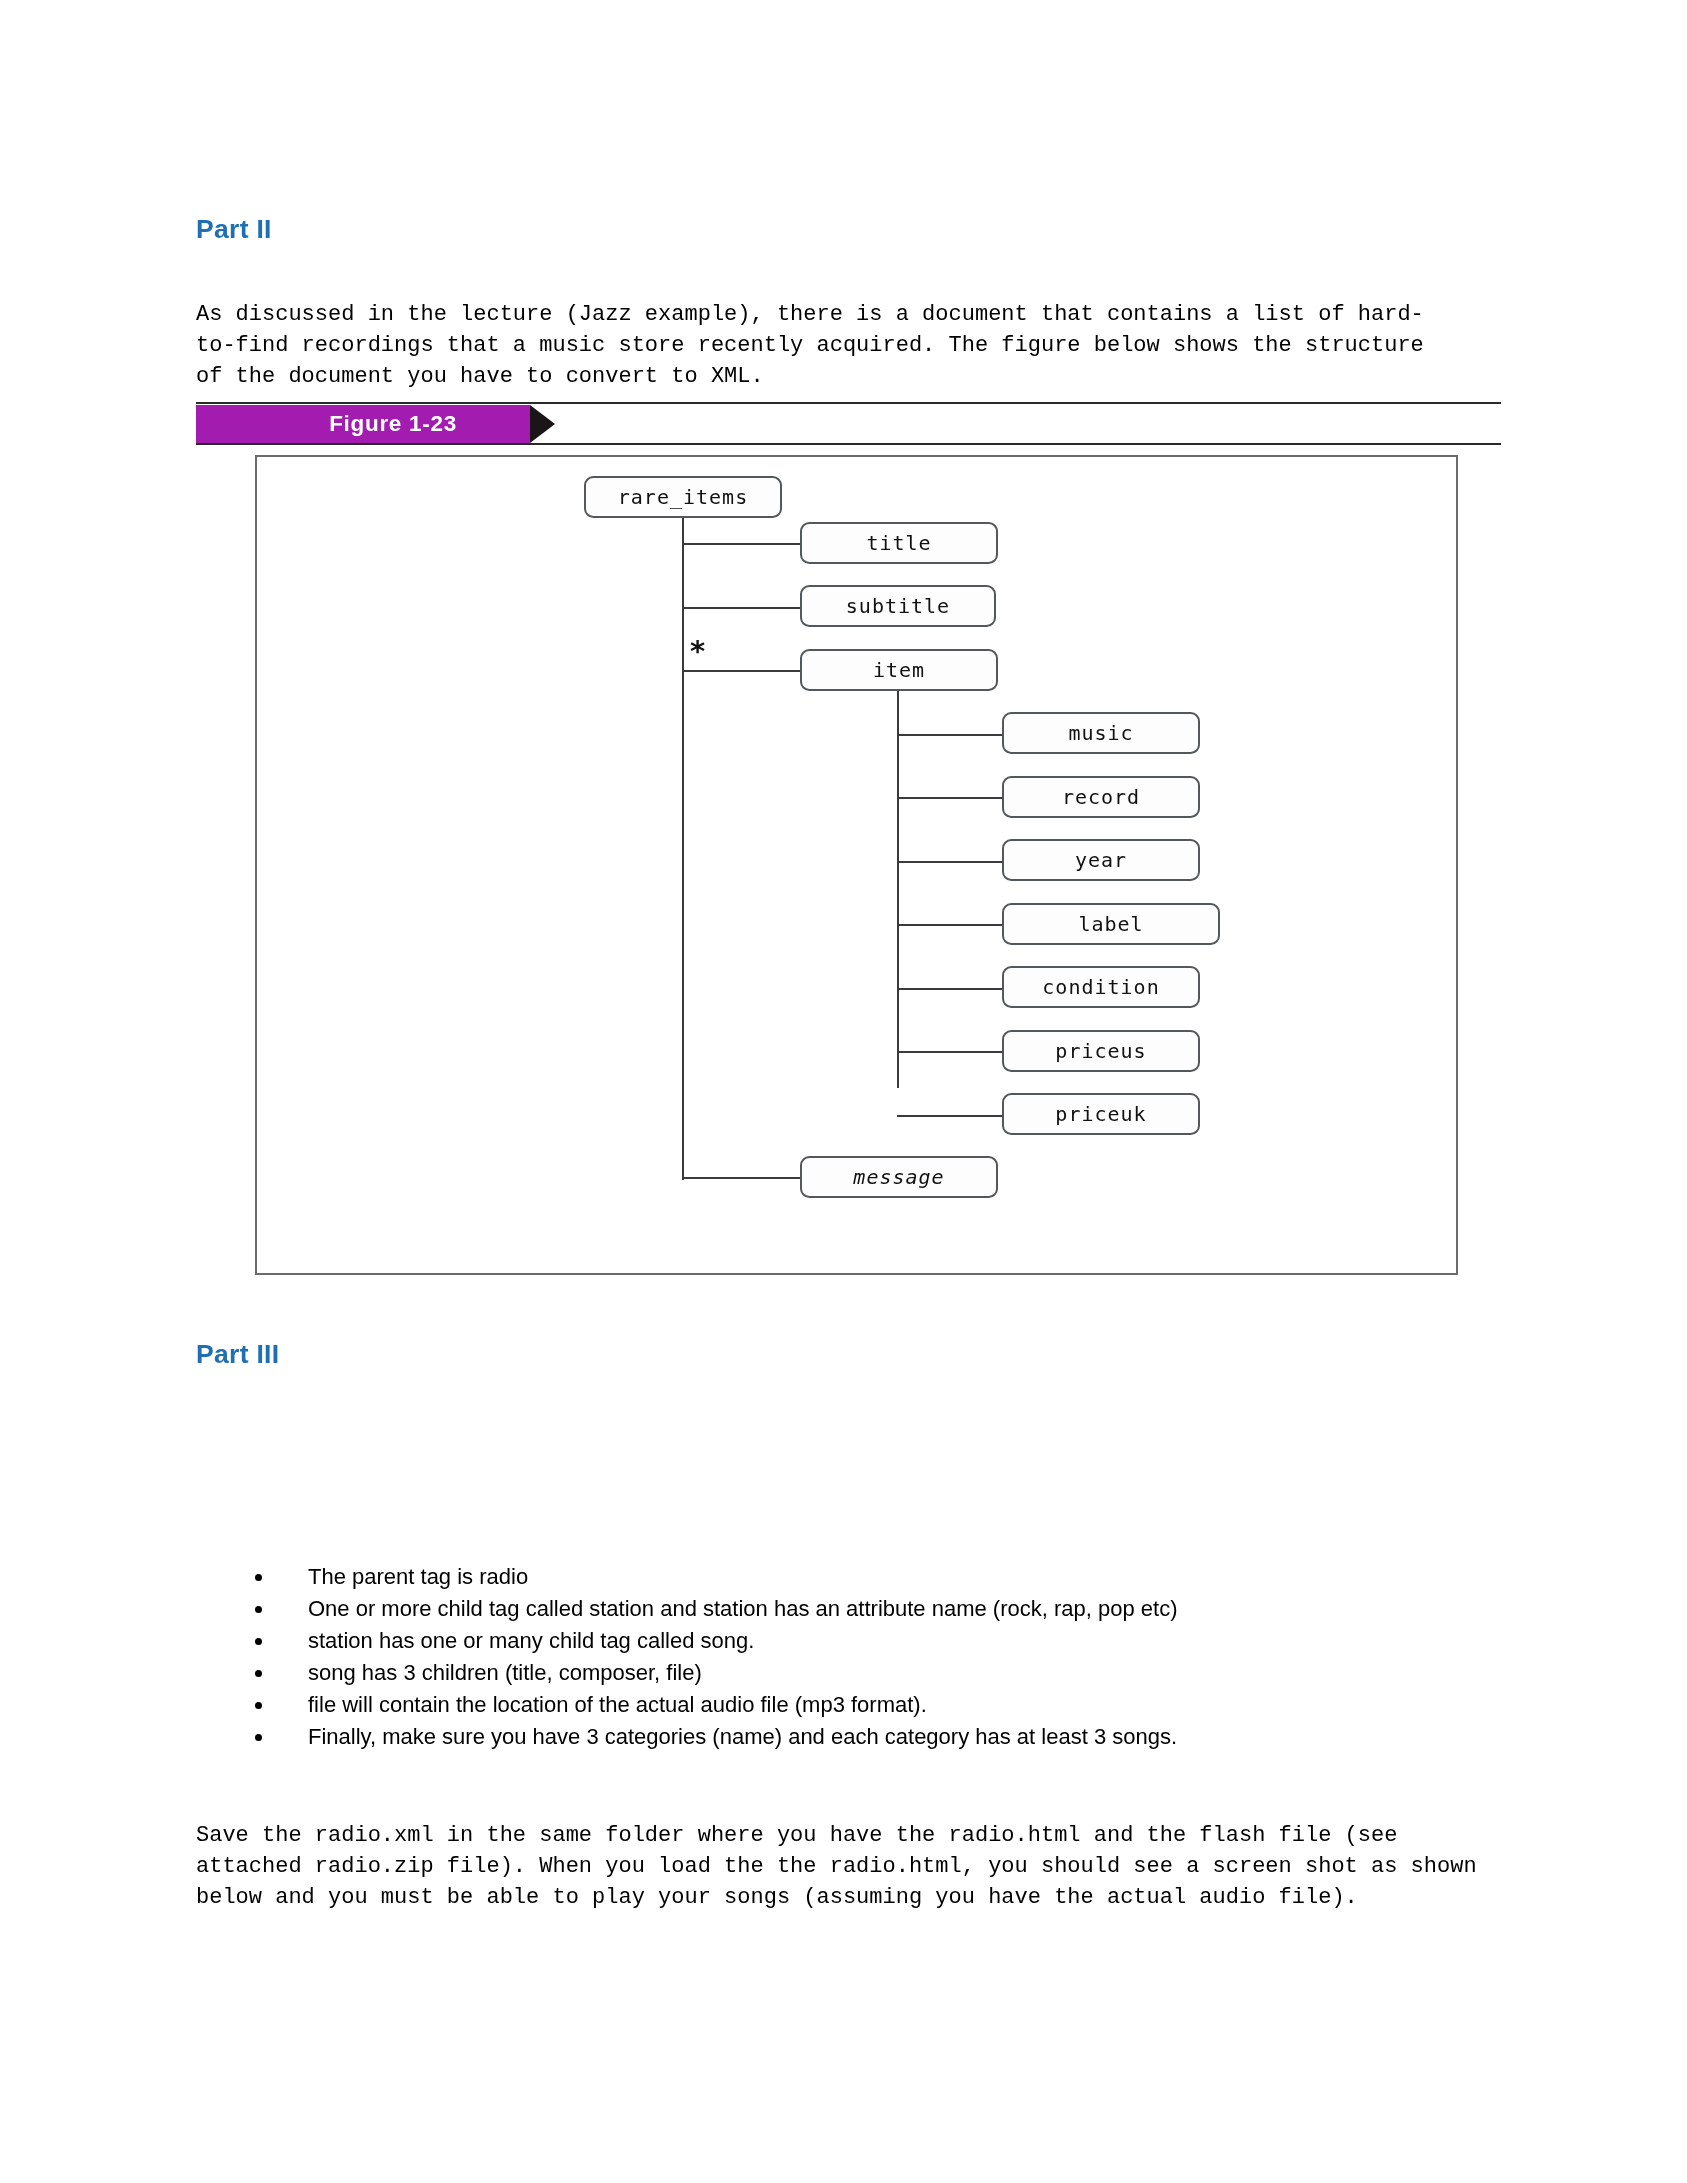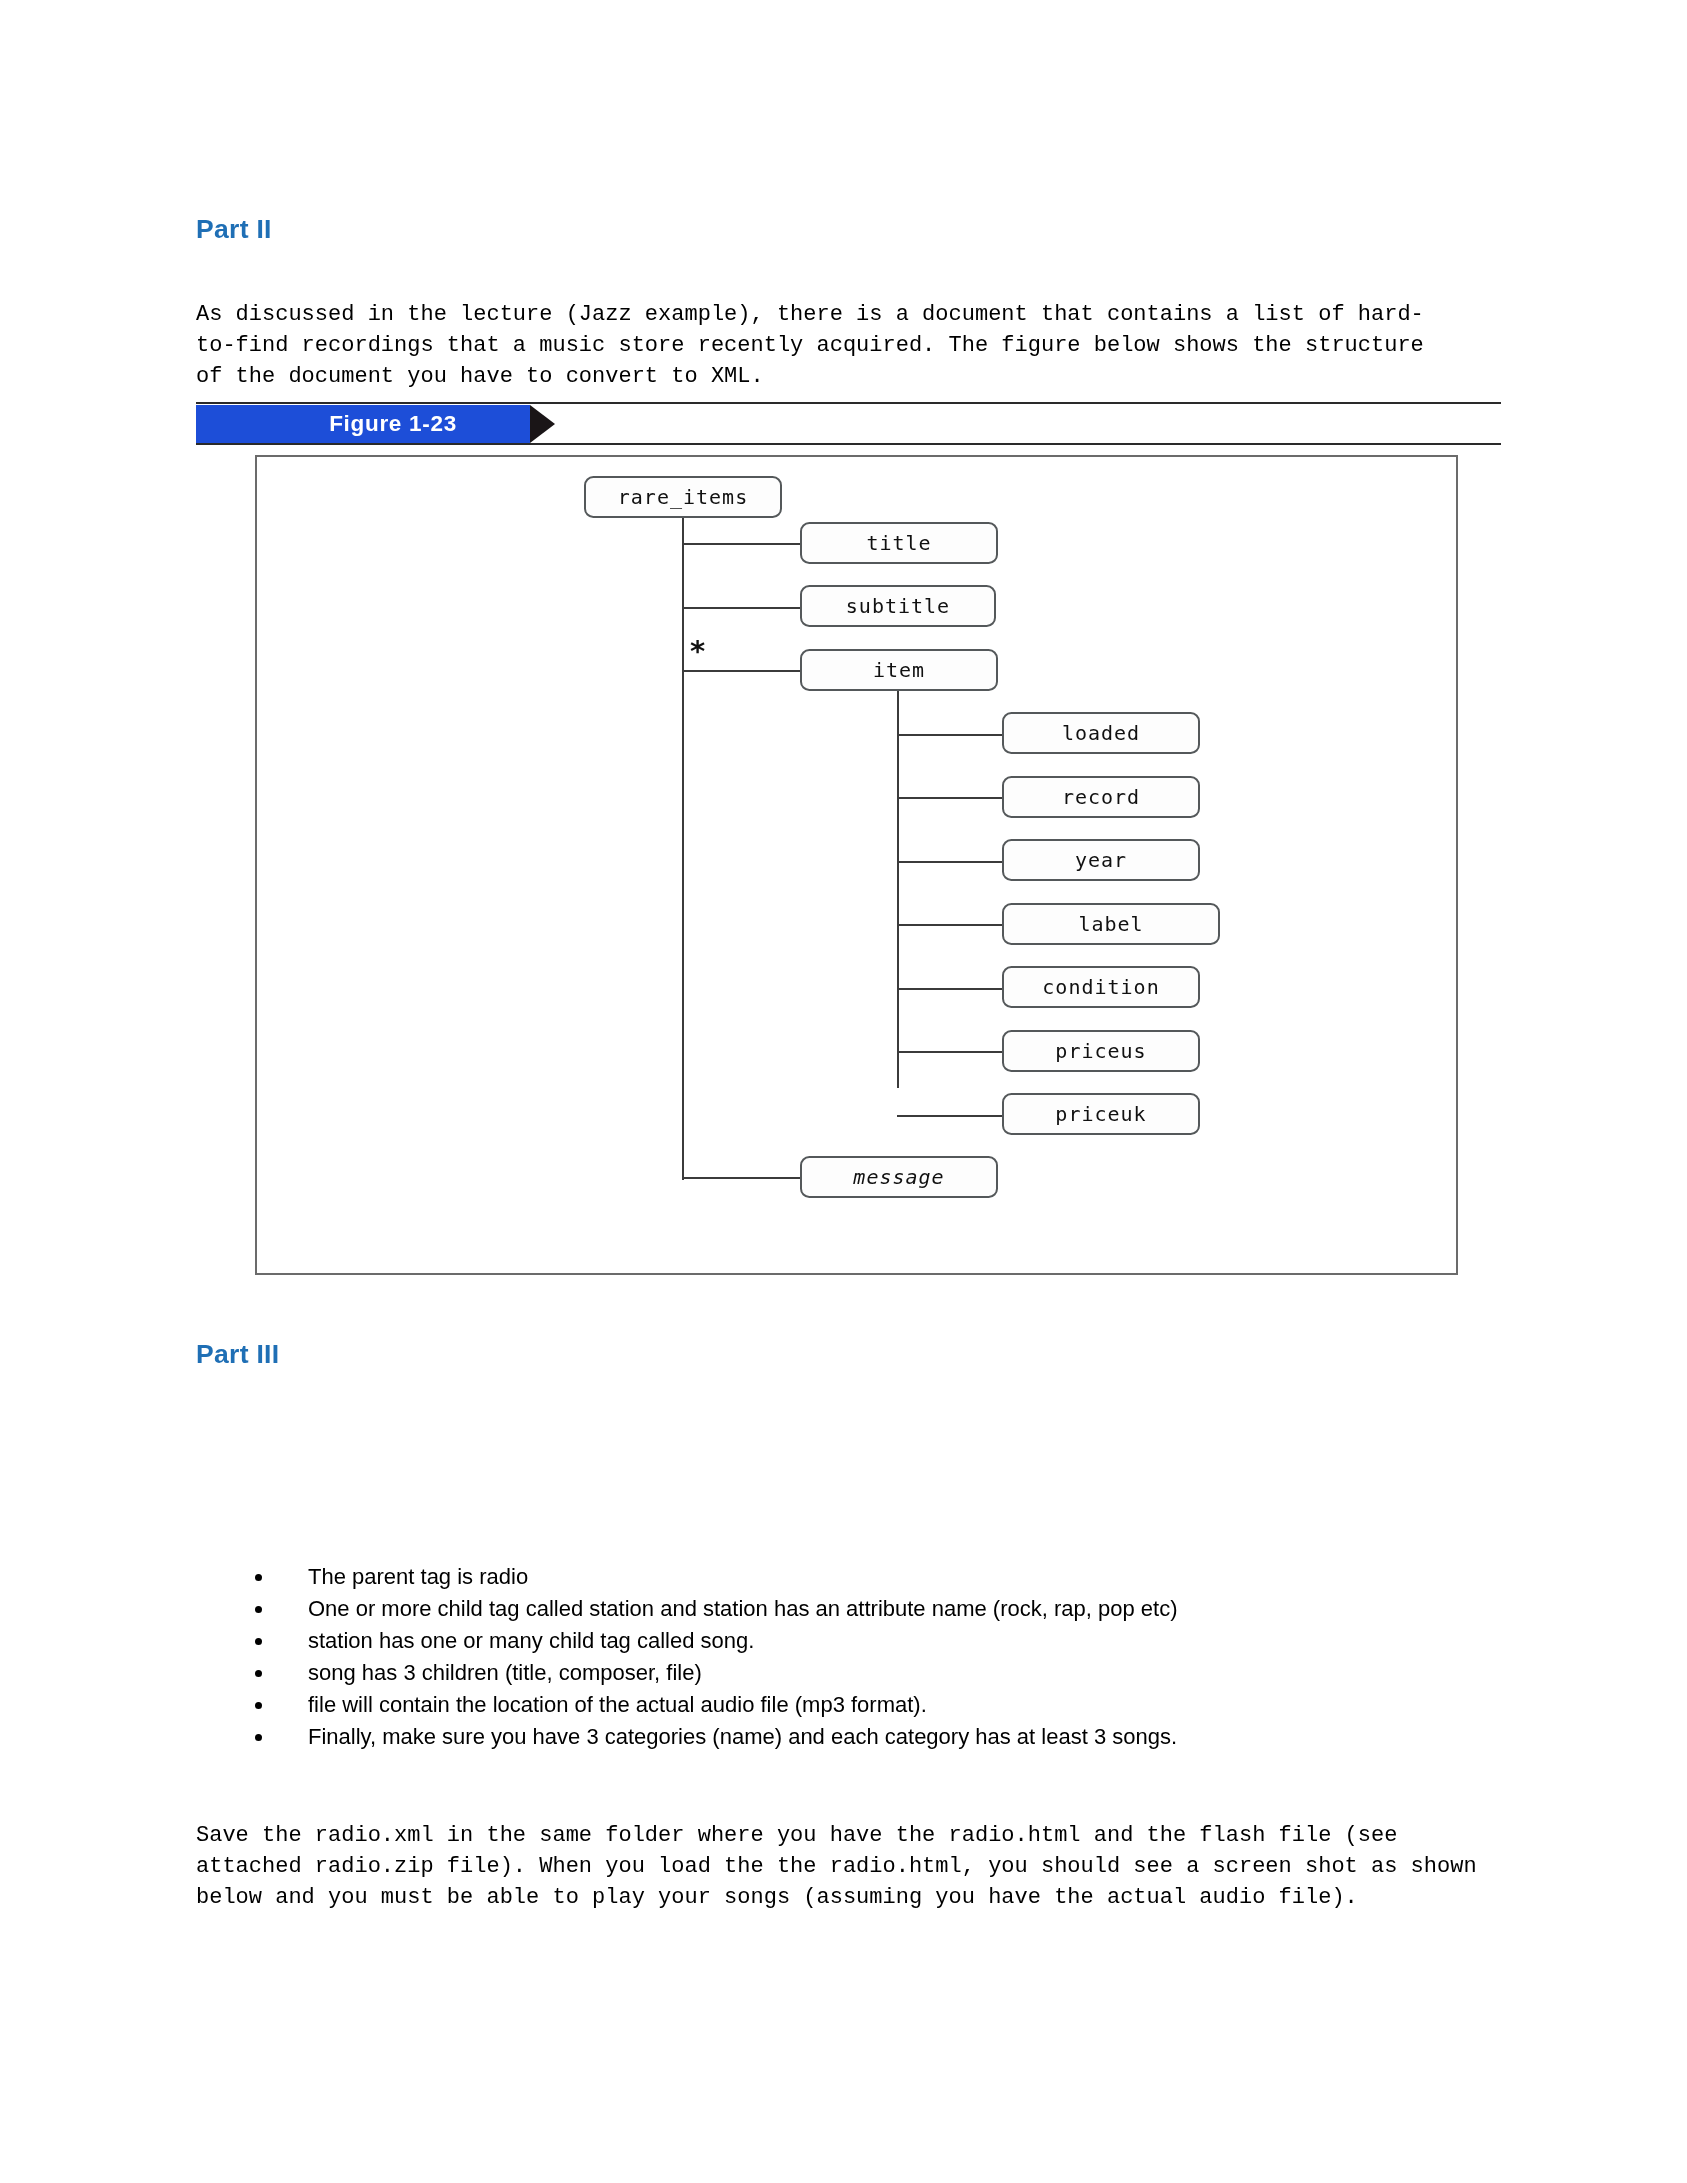--- a/index.html
+++ b/index.html
@@ -47,21 +47,21 @@
   
   .fig-banner {
     position: absolute;
     height: 38px;
   }
   .fig-tab {
     position: absolute;
     left: 0; top: 0;
     height: 38px;
     width: 334px;
-    background: #1d4ed8;
+    background: #a21caf;
     display: flex;
     align-items: center;
     justify-content: center;
   }
   .fig-tab-arrow {
     position: absolute;
     left: 334px;
     top: 0;
     width: 0;
     height: 0;
@@ -187,21 +187,21 @@
       <div class="conn h" style="left:425px; top:150px; width:119px;"></div>
       <div class="node" style="left:543px; top:128px; width:196px; height:42px;">subtitle</div>
 
       <span class="star" style="left:433px; top:180px;">*</span>
       <div class="conn h" style="left:425px; top:213px; width:119px;"></div>
       <div class="node" style="left:543px; top:192px; width:198px; height:42px;">item</div>
 
       <div class="conn v" style="left:640px; top:234px; height:397px;"></div>
 
       <div class="conn h" style="left:640px; top:277px; width:106px;"></div>
-      <div class="node" style="left:745px; top:255px; width:198px; height:42px;">loaded</div>
+      <div class="node" style="left:745px; top:255px; width:198px; height:42px;">music</div>
 
       <div class="conn h" style="left:640px; top:340px; width:106px;"></div>
       <div class="node" style="left:745px; top:319px; width:198px; height:42px;">record</div>
 
       <div class="conn h" style="left:640px; top:404px; width:106px;"></div>
       <div class="node" style="left:745px; top:382px; width:198px; height:42px;">year</div>
 
       <div class="conn h" style="left:640px; top:467px; width:106px;"></div>
       <div class="node" style="left:745px; top:446px; width:218px; height:42px;">label</div>
 

